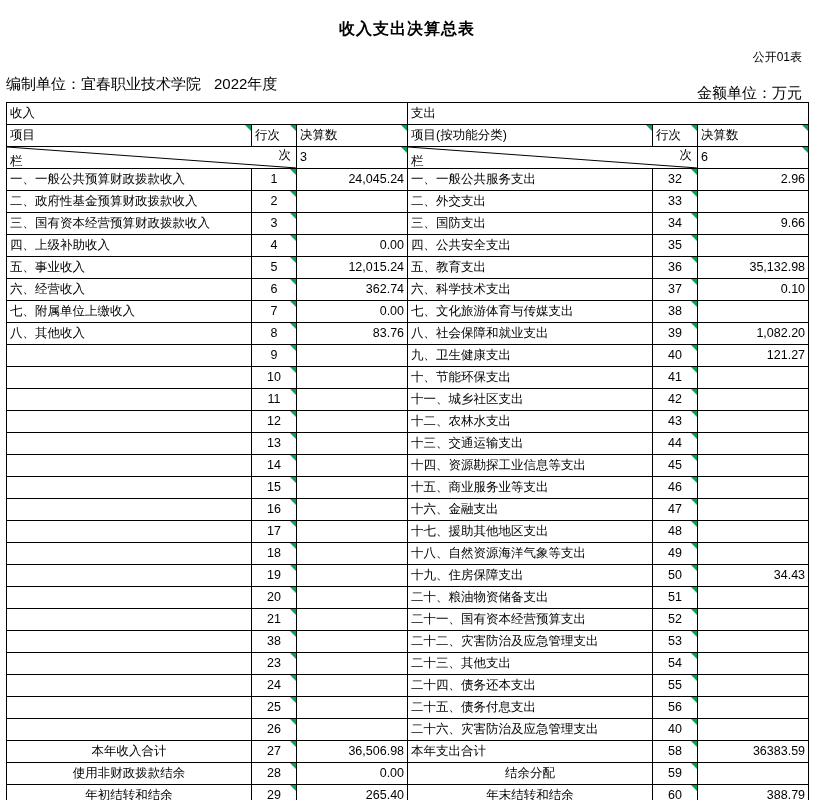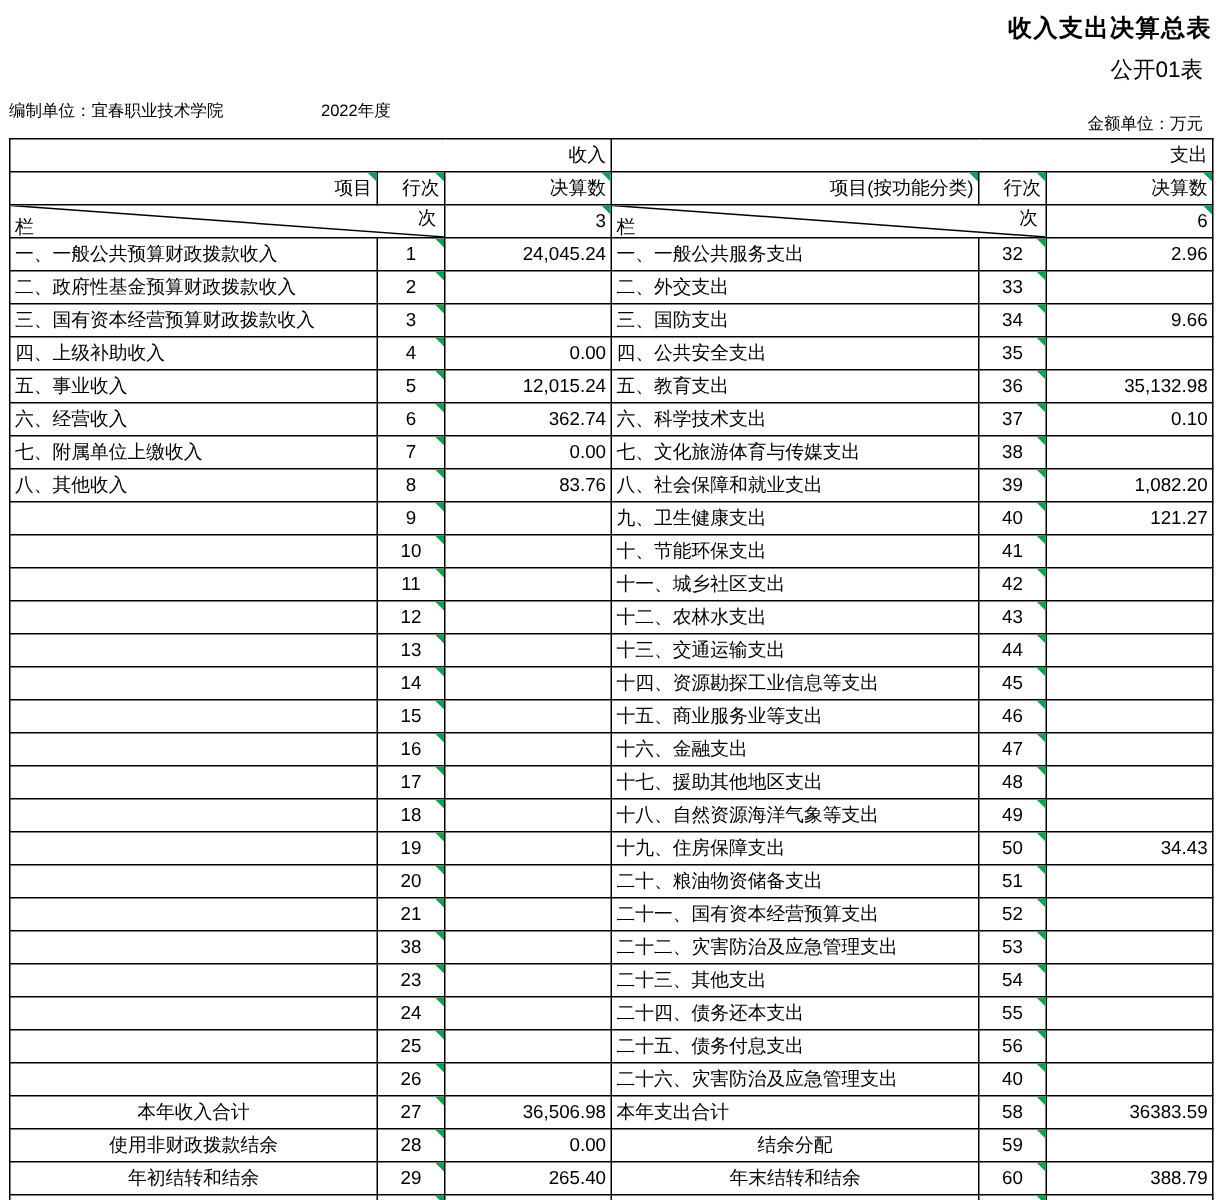--- a/index.html
+++ b/index.html
@@ -5,36 +5,36 @@
   html,body{margin:0;padding:0;background:#ffffff;}
   body{
     width:814px;height:800px;
     font-family:"Liberation Sans","DejaVu Sans",sans-serif;
     color:#000;
     font-size:12.5px;
     -webkit-font-smoothing:antialiased;
   }
   .page{position:relative;width:814px;height:800px;box-sizing:border-box;padding:0 6px;}
   .title{
-    text-align:right;
+    text-align:center;
     font-size:16px;
     font-weight:bold;
     letter-spacing:1px;
-    padding-top:9px;
+    padding-top:19px;
     padding-bottom:9px;
   }
   .subline{
     display:flex;justify-content:flex-end;
-    font-size:15px;
+    font-size:12px;
     line-height:16px;
     padding-right:6px;
   }
   .meta-row{
     display:flex;align-items:center;
-    font-size:11px;
+    font-size:15px;
     line-height:18px;
     position:relative;
   }
   .meta-unit{width:208px;}
   .meta-year{width:200px;text-align:left;}
   .meta-right{flex:1;text-align:right;padding-right:6px;margin-top:19px;}
 
   table.main{
     border-collapse:collapse;
     width:802px;
@@ -43,21 +43,21 @@
   }
   table.main td, table.main th{
     border:1px solid #000;
     padding:0 3px;
     height:21px;
     line-height:19px;
     overflow:hidden;
     white-space:nowrap;
     font-weight:normal;
   }
-  .c-head{text-align:right;}
+  .c-head{text-align:left;}
   .c-num{text-align:right;padding-right:5px;}
   .c-center{text-align:center;}
   .bold{font-weight:bold;margin-top:28px;}
   .green-mark{
     position:relative;
   }
   .green-mark:after{
     content:"";
     position:absolute;
     top:0;right:0;

